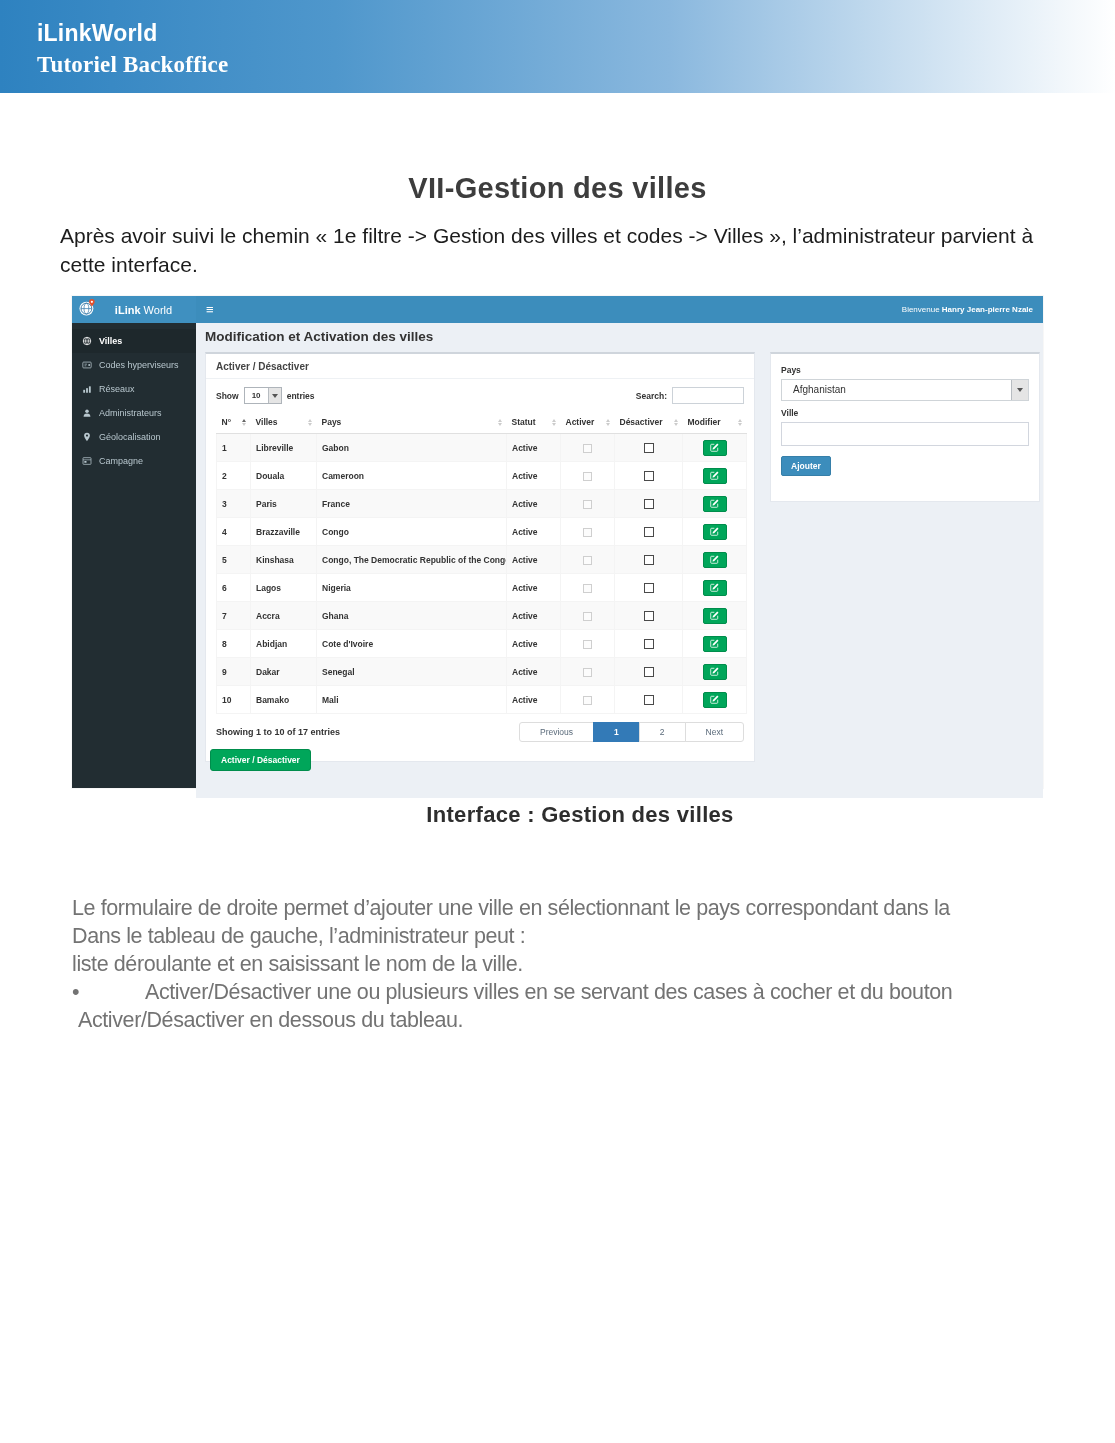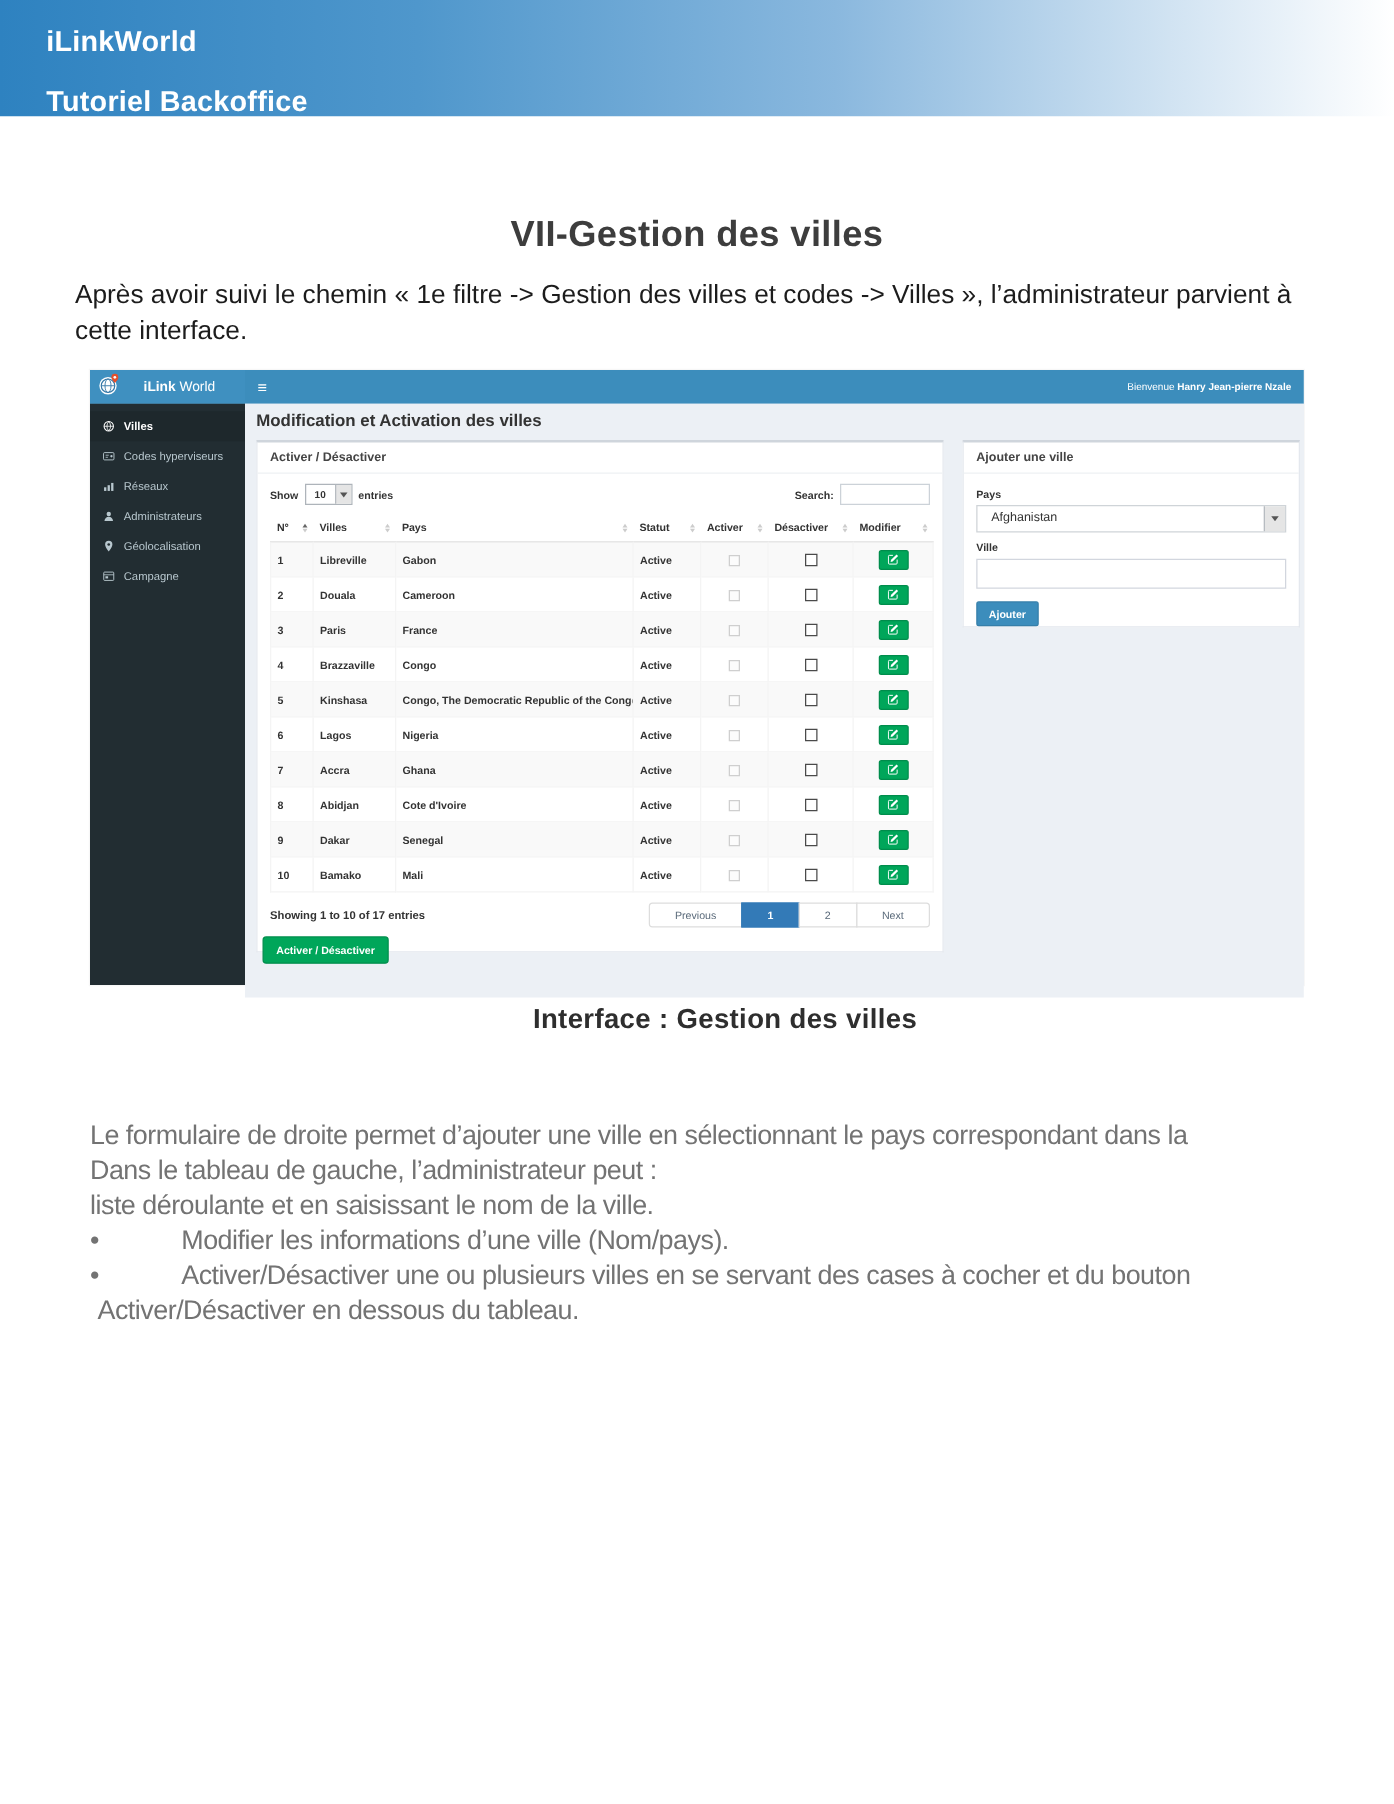--- a/index.html
+++ b/index.html
@@ -4,21 +4,21 @@
 <style>
   * { margin:0; padding:0; box-sizing:border-box; }
   html,body { background:#fff; }
   .page { position:relative; width:1115px; height:1443px; background:#fff; overflow:hidden;
           font-family:"Liberation Sans", sans-serif; }
 
   
   .banner { position:absolute; top:0; left:0; width:1115px; height:93px;
     background:linear-gradient(90deg,#2e82c0 0%,#4f97cc 30%,#8ab8de 60%,#d4e5f3 85%,#ffffff 100%); }
   .banner .b1 { position:absolute; left:37px; top:20px; color:#fff; font-size:23px; font-weight:600; letter-spacing:.2px; }
-  .banner .b2 { position:absolute; left:37px; top:68px; color:#fff; font-size:23px; font-weight:600; letter-spacing:.2px; }
+  .banner .b2 { position:absolute; left:37px; top:52px; color:#fff; font-size:23px; font-weight:600; letter-spacing:.2px;font-family:Liberation Serif, serif; }
 
   
   .doc-title { position:absolute; top:172px; left:0; width:1115px; text-align:center;
     font-size:29px; font-weight:bold; color:#3d3d3d; letter-spacing:.3px; }
   .intro { position:absolute; top:222px; left:60px; width:1000px; font-size:21px; line-height:28.5px; color:#1c1c1c; }
   .caption { position:absolute; top:802px; left:0; width:1160px; text-align:center;
     font-size:22px; font-weight:bold; color:#2e2e2e; letter-spacing:.3px; }
   .body-text { position:absolute; top:894px; left:72px; width:990px; color:#737373; }
   .body-line { font-size:21.5px; line-height:28px; height:28px; letter-spacing:-0.4px; white-space:nowrap; }
   .body-line .bullet { display:inline-block; width:73px; }
@@ -448,21 +448,20 @@
             <span class="page-btn first">Previous</span>
             <span class="page-btn active">1</span>
             <span class="page-btn">2</span>
             <span class="page-btn last">Next</span>
           </div>
         </div>
         <button class="action-btn">Activer / Désactiver</button>
       </div>
 
       <div class="panel panel-right">
-        <div class="panel-title">Ajouter une ville</div>
         <div class="form">
           <label>Pays</label>
           <span class="pays-select">
             <span class="val">Afghanistan</span>
             <span class="sel-arrow">
                 <span class="tri-down-sm"></span>
               </span>
           </span>
           <label>Ville</label>
           <input type="text" class="ville-input" value="" style="">
@@ -470,19 +469,18 @@
         </div>
       </div>
     </div>
   </div>
 
   <div class="caption">Interface : Gestion des villes</div>
   <div class="body-text">
       <div class="body-line"><span>Le formulaire de droite permet d’ajouter une ville en sélectionnant le pays correspondant dans la</span></div>
       <div class="body-line"><span>Dans le tableau de gauche, l’administrateur peut :</span></div>
       <div class="body-line"><span>liste déroulante et en saisissant le nom de la ville.</span></div>
-      <div class="body-line"><span class="bullet">•</span><span>Modifier les informations d’une ville (Nom/pays).</span></div>
       <div class="body-line"><span class="bullet">•</span><span>Activer/Désactiver une ou plusieurs villes en se servant des cases à cocher et du bouton</span></div>
       <div class="body-line" style="padding-left: 6px;"><span>Activer/Désactiver en dessous du tableau.</span></div>
     </div>
 
 
 </div>
 
 </body></html>

